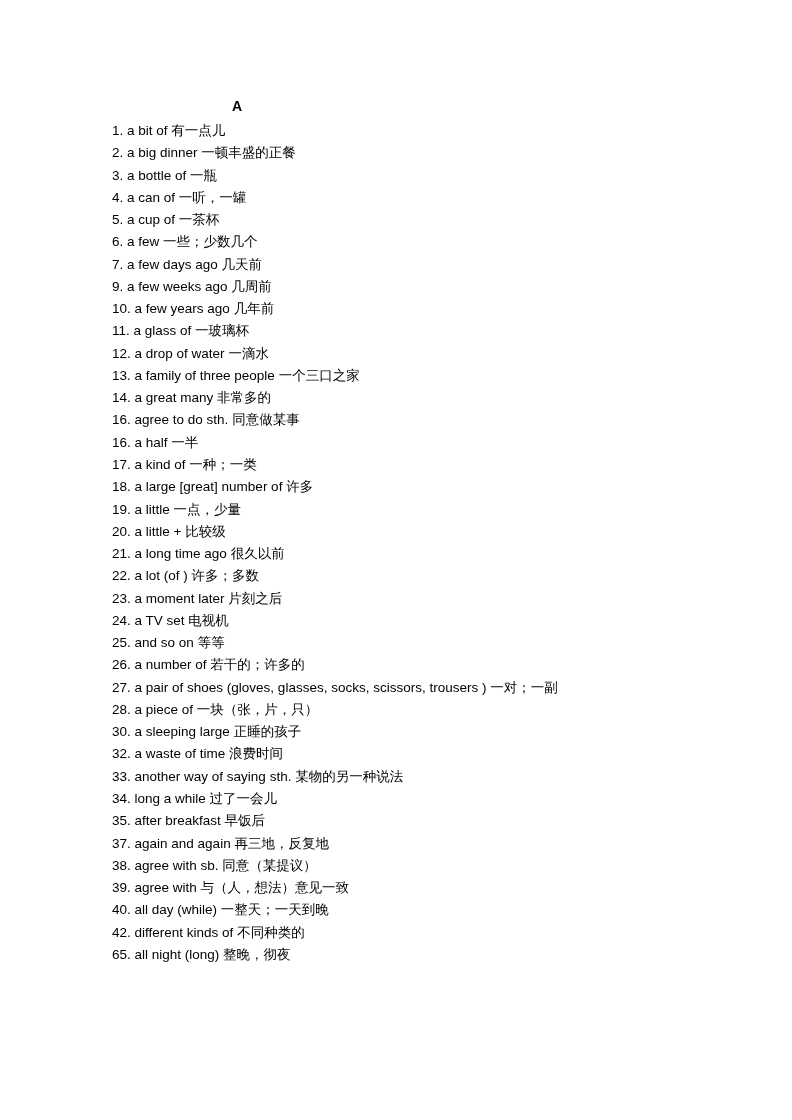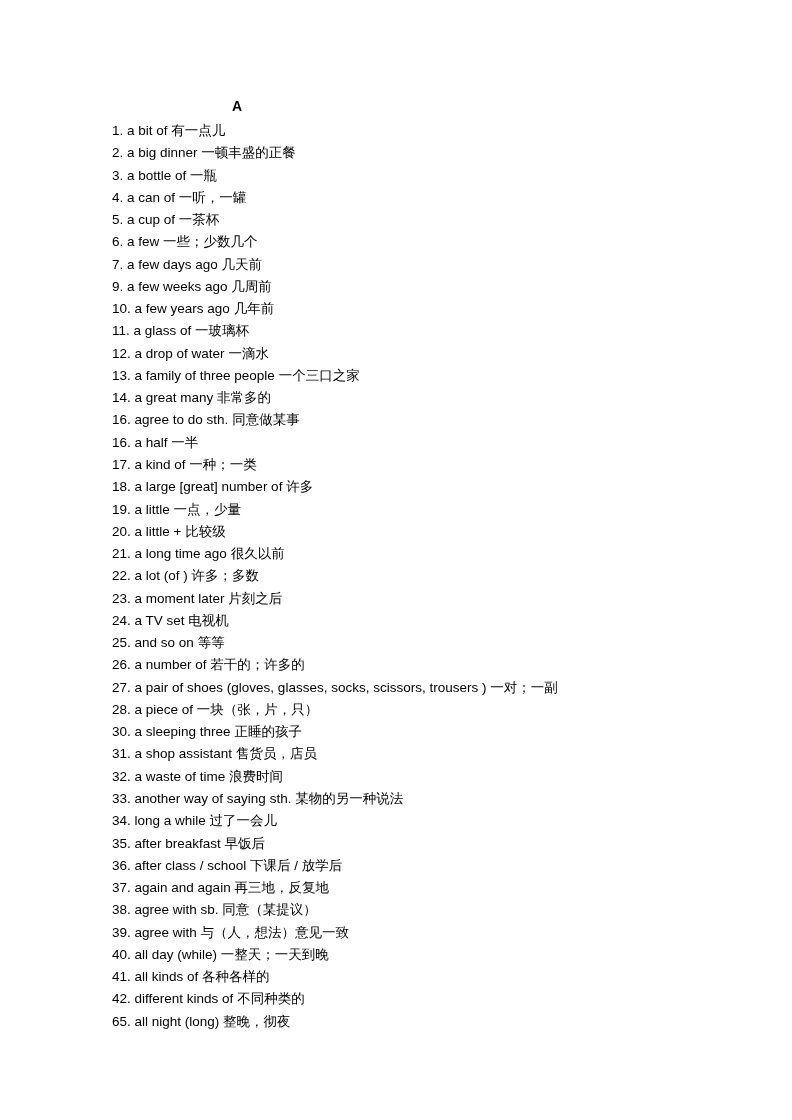--- a/index.html
+++ b/index.html
@@ -62,28 +62,25 @@
       <p class="entry"><span class="num">19.</span> <span class="en">a little</span> <span class="zh">一点，少量</span></p>
       <p class="entry"><span class="num">20.</span> <span class="en">a little +</span> <span class="zh">比较级</span></p>
       <p class="entry"><span class="num">21.</span> <span class="en">a long time ago</span> <span class="zh">很久以前</span></p>
       <p class="entry"><span class="num">22.</span> <span class="en">a lot (of )</span> <span class="zh">许多；多数</span></p>
       <p class="entry"><span class="num">23.</span> <span class="en">a moment later</span> <span class="zh">片刻之后</span></p>
       <p class="entry"><span class="num">24.</span> <span class="en">a TV set</span> <span class="zh">电视机</span></p>
       <p class="entry"><span class="num">25.</span> <span class="en">and so on</span> <span class="zh">等等</span></p>
       <p class="entry"><span class="num">26.</span> <span class="en">a number of</span> <span class="zh">若干的；许多的</span></p>
       <p class="entry"><span class="num">27.</span> <span class="en">a pair of shoes (gloves, glasses, socks, scissors, trousers )</span> <span class="zh">一对；一副</span></p>
       <p class="entry"><span class="num">28.</span> <span class="en">a piece of</span> <span class="zh">一块（张，片，只）</span></p>
-      <p class="entry"><span class="num">30.</span> <span class="en">a sleeping three</span> <span class="zh">正睡的孩子</span></p>
-      <p class="entry"><span class="num">31.</span> <span class="en">a shop assistant</span> <span class="zh">售货员，店员</span></p>
+      <p class="entry"><span class="num">30.</span> <span class="en">a sleeping large</span> <span class="zh">正睡的孩子</span></p>
       <p class="entry"><span class="num">32.</span> <span class="en">a waste of time</span> <span class="zh">浪费时间</span></p>
       <p class="entry"><span class="num">33.</span> <span class="en">another way of saying sth.</span> <span class="zh">某物的另一种说法</span></p>
       <p class="entry"><span class="num">34.</span> <span class="en">long a while</span> <span class="zh">过了一会儿</span></p>
       <p class="entry"><span class="num">35.</span> <span class="en">after breakfast</span> <span class="zh">早饭后</span></p>
-      <p class="entry"><span class="num">36.</span> <span class="en">after class / school</span> <span class="zh">下课后 / 放学后</span></p>
       <p class="entry"><span class="num">37.</span> <span class="en">again and again</span> <span class="zh">再三地，反复地</span></p>
       <p class="entry"><span class="num">38.</span> <span class="en">agree with sb. </span> <span class="zh">同意（某提议）</span></p>
       <p class="entry"><span class="num">39.</span> <span class="en">agree with</span> <span class="zh">与（人，想法）意见一致</span></p>
       <p class="entry"><span class="num">40.</span> <span class="en">all day (while)</span> <span class="zh">一整天；一天到晚</span></p>
-      <p class="entry"><span class="num">41.</span> <span class="en">all kinds of</span> <span class="zh">各种各样的</span></p>
       <p class="entry"><span class="num">42.</span> <span class="en">different kinds of</span> <span class="zh">不同种类的</span></p>
       <p class="entry"><span class="num">65.</span> <span class="en">all night (long)</span> <span class="zh">整晚，彻夜</span></p>
     </div>
 </div>
 
 </body></html>

